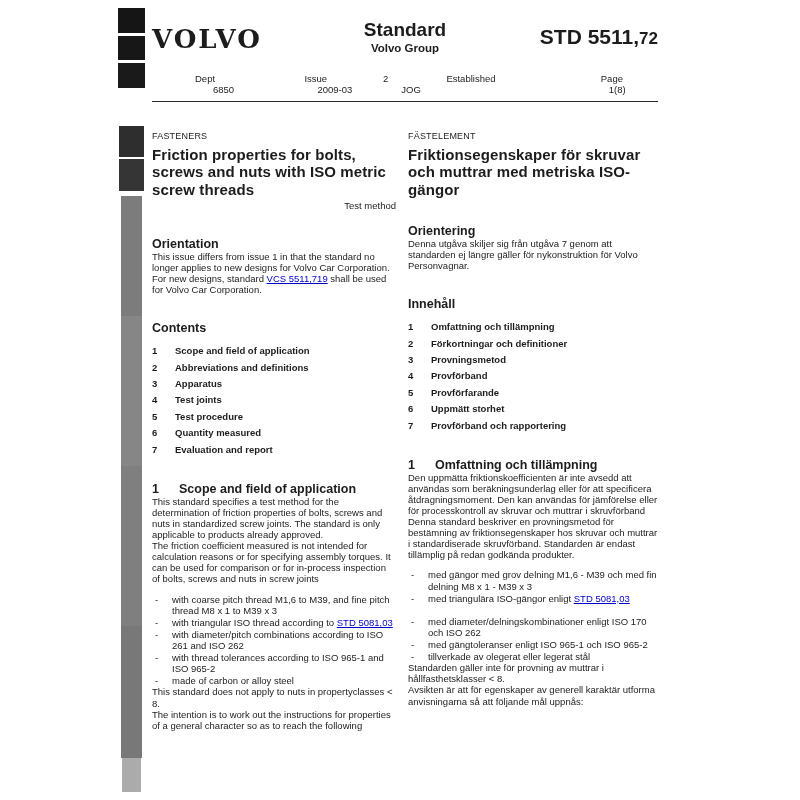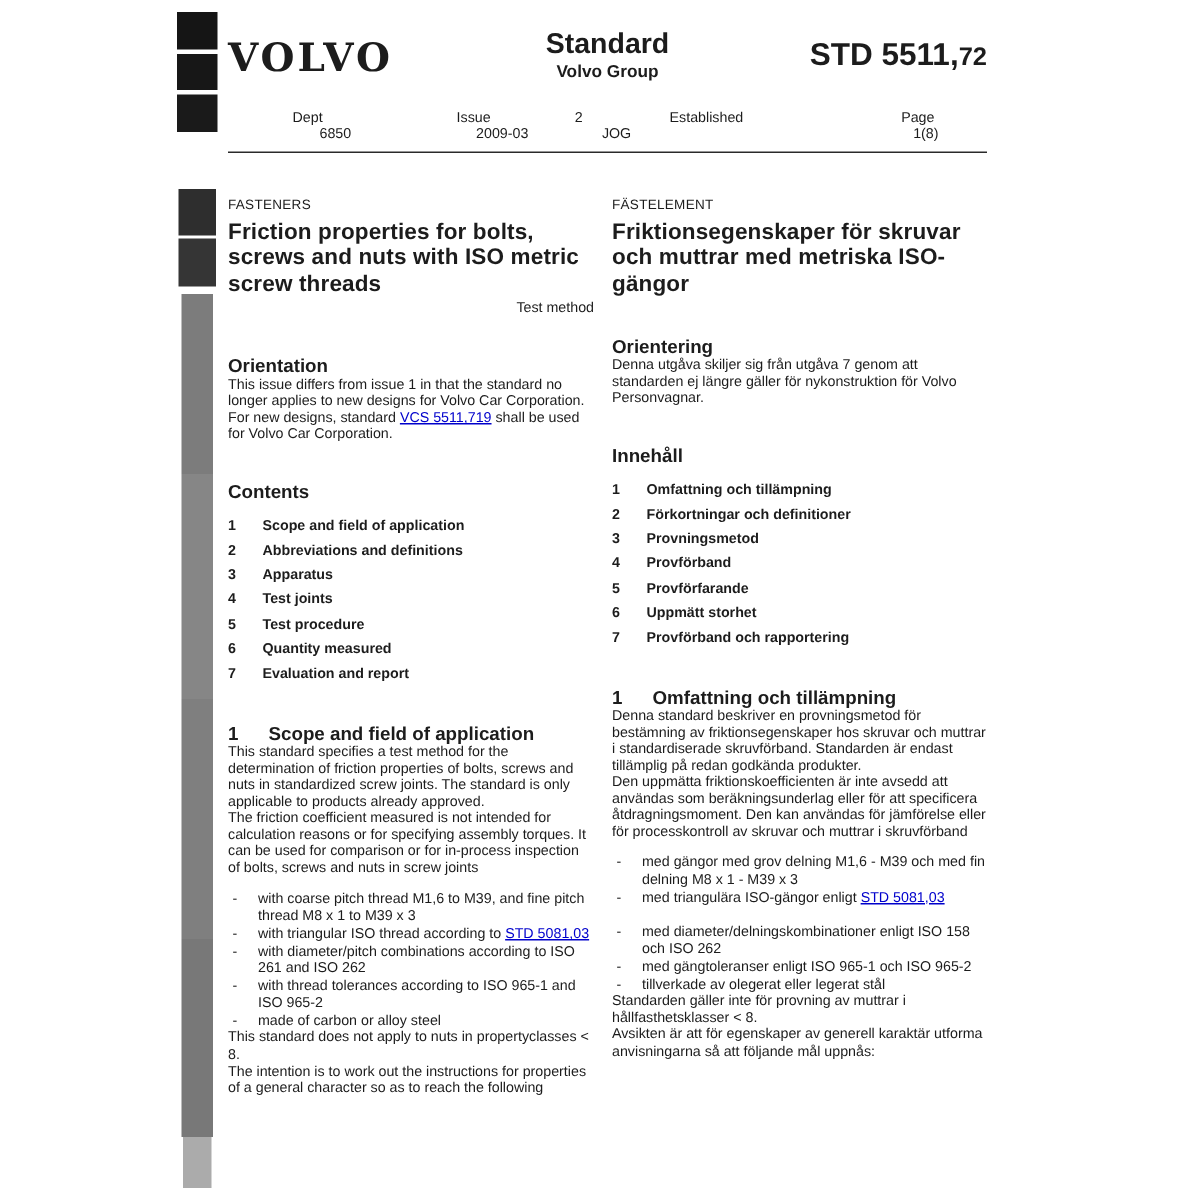--- a/index.html
+++ b/index.html
@@ -197,35 +197,35 @@
           </div>
           <div class="c-item">
             <span class="c-num">7</span>
             <span>Provförband och rapportering</span>
           </div>
         </div>
         <div class="sec-head">
           <span class="sec-num">1</span>
           <span>Omfattning och tillämpning</span>
         </div>
+        <div class="para"><span>Den uppmätta friktionskoefficienten är inte avsedd att användas som beräkningsunderlag eller för att specificera åtdragningsmoment. Den kan användas för jämförelse eller för processkontroll av skruvar och muttrar i skruvförband</span></div>
         <div class="para"><span>Denna standard beskriver en provningsmetod för bestämning av friktionsegenskaper hos skruvar och muttrar i standardiserade skruvförband. Standarden är endast tillämplig på redan godkända produkter.</span></div>
-        <div class="para"><span>Den uppmätta friktionskoefficienten är inte avsedd att användas som beräkningsunderlag eller för att specificera åtdragningsmoment. Den kan användas för jämförelse eller för processkontroll av skruvar och muttrar i skruvförband</span></div>
         <div class="bullets">
           <div class="bullet">
             <span class="b-dash">-</span>
             <span class="b-text"><span>med gängor med grov delning M1,6 - M39 och med fin delning M8 x 1 - M39 x 3</span></span>
           </div>
           <div class="bullet">
             <span class="b-dash">-</span>
             <span class="b-text"><span>med triangulära ISO-gängor enligt </span><a class="doclink" href="#">STD 5081,03</a></span>
           </div>
           <div class="b-spacer"></div>
           <div class="bullet">
             <span class="b-dash">-</span>
-            <span class="b-text"><span>med diameter/delningskombinationer enligt ISO 158 och ISO 262</span></span>
+            <span class="b-text"><span>med diameter/delningskombinationer enligt ISO 170 och ISO 262</span></span>
           </div>
           <div class="bullet">
             <span class="b-dash">-</span>
             <span class="b-text"><span>med gängtoleranser enligt ISO 965-1 och ISO 965-2</span></span>
           </div>
           <div class="bullet">
             <span class="b-dash">-</span>
             <span class="b-text"><span>tillverkade av olegerat eller legerat stål</span></span>
           </div>
         </div>

